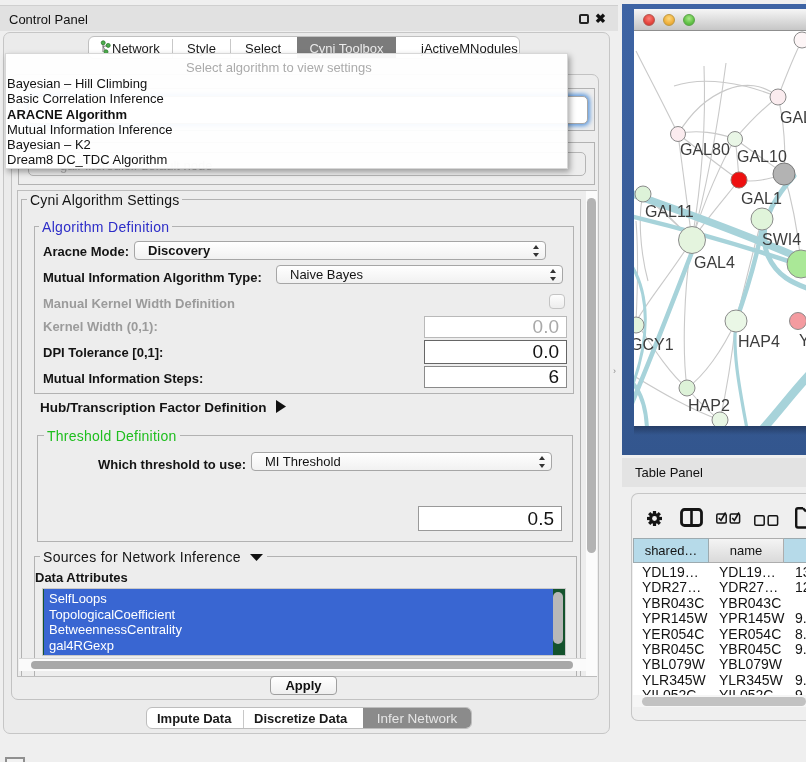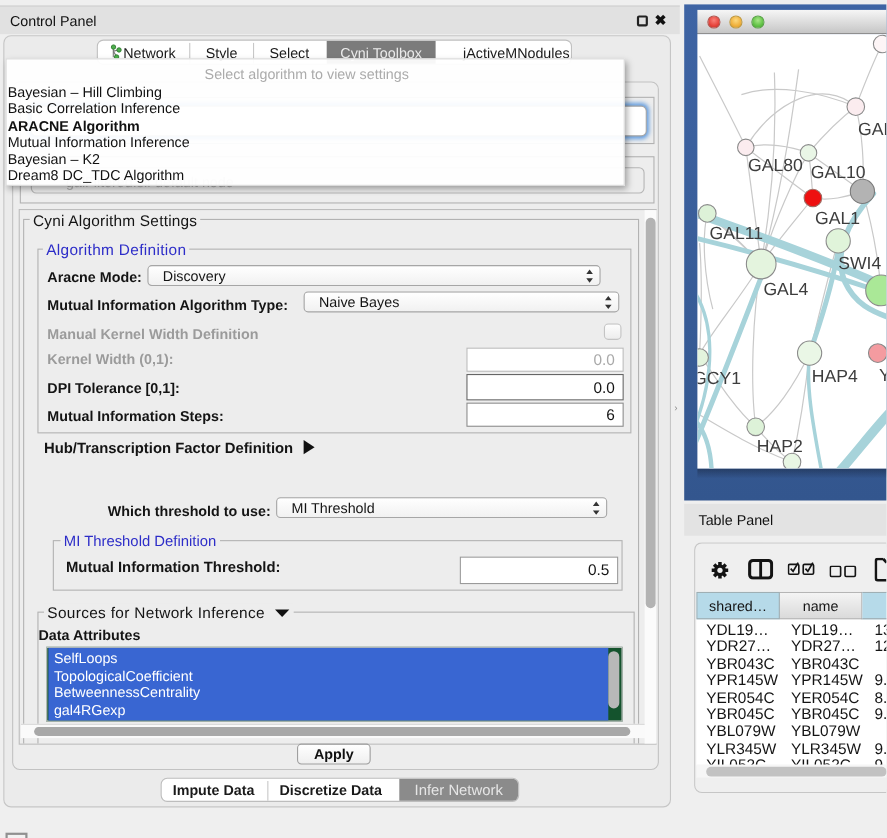--- a/index.html
+++ b/index.html
@@ -6,21 +6,21 @@
   html,body { width:806px; height:762px; overflow:hidden; }
   body { font-family:"Liberation Sans", sans-serif; background:#efefef; position:relative; }
   .abs { position:absolute; }
   .bold { font-weight:bold; }
   .lbl { position:absolute; font-size:13px; font-weight:bold; color:#141414; white-space:nowrap; }
   .dis { color:#9b9b9b; }
   .combo { position:absolute; background:linear-gradient(#ffffff,#f1f1f1); border:1px solid #a6a6a6; border-radius:4px;
            font-size:13px; color:#141414; line-height:17px; padding-left:13px; }
   .combo .arr { position:absolute; right:5px; top:2px; width:8px; height:14px; }
   .field { position:absolute; background:#fff; border:1px solid #9a9a9a;
-           font-size:14px; color:#141414; text-align:right; padding-right:7px; }
+           font-size:19px; color:#141414; text-align:right; padding-right:7px; }
   .gbox { position:absolute; border:1px solid #b2b2b2; }
   .gtitle { position:absolute; top:-8px; background:#ededed; padding:0 3px; white-space:nowrap; }
 </style>
 </head>
 <body>
 
 <div class="abs" style="left:0; top:5px; width:618px; height:26px; background:#e1e1e1; border-top:1px solid #cfcfcf;"></div>
 <div class="abs" style="left:9px; top:12px; font-size:13px; color:#111;">Control Panel</div>
 <div class="abs" style="left:579px; top:14px; width:10px; height:10px; border:2px solid #222; border-radius:2px;"></div>
 <div class="abs" style="left:595px; top:11px; font-size:13px; font-weight:bold; color:#111;">✖</div>
@@ -56,21 +56,21 @@
 <div class="abs" style="left:17px; top:190px; width:580px; height:487px; background:#ededed; border:1px solid #bdbdbd; overflow:hidden;">
 
   <div class="gbox" style="left:3px; top:8px; width:560px; height:640px; border-color:#b2b2b2;">
     <div class="gtitle" style="left:5px; color:#141414; font-size:14px; letter-spacing:0.2px;">Cyni Algorithm Settings</div>
   </div>
 
   <div class="gbox" style="left:16px; top:35px; width:540px; height:168px;">
     <div class="gtitle" style="left:4px; color:#2d2dc8; font-size:14px; letter-spacing:0.3px;">Algorithm Definition</div>
   </div>
   <div class="lbl" style="left:25px; top:53px;">Aracne Mode:</div>
-  <div class="combo" style="left:116px; top:50px; width:412px; height:19px;">Discovery
+  <div class="combo" style="left:116px; top:50px; width:412px; height:19px;font-weight:bold;">Discovery
     <svg class="arr" viewBox="0 0 8 14">
         <path d="M4 1 L7 5 L1 5 Z M4 13 L7 9 L1 9 Z" fill="#333"></path>
       </svg>
   </div>
   <div class="lbl" style="left:25px; top:79px;">Mutual Information Algorithm Type:</div>
   <div class="combo" style="left:258px; top:74px; width:287px; height:19px;">Naive Bayes
     <svg class="arr" viewBox="0 0 8 14">
         <path d="M4 1 L7 5 L1 5 Z M4 13 L7 9 L1 9 Z" fill="#333"></path>
       </svg>
   </div>
@@ -83,30 +83,29 @@
   <div class="lbl" style="left:25px; top:180px;">Mutual Information Steps:</div>
   <div class="field" style="left:406px; top:175px; width:143px; height:22px; border-color:#8a8a8a; line-height:20px;">6</div>
 
   <div class="lbl" style="left:22px; top:209px; font-size:13.5px;">Hub/Transcription Factor Definition</div>
   <div class="abs" style="left:255px; top:208px;">
     <svg width="14" height="15" viewBox="0 0 14 15">
         <path d="M3 1 L13 7.5 L3 14 Z" fill="#111"></path>
       </svg>
   </div>
 
+  <div class="gbox" style="left:19px; top:244px; width:536px; height:107px;">
+    <div class="gtitle" style="left:6px; color:#1ebe1e; font-size:14px; letter-spacing:0.25px;">Threshold Definition</div>
+  </div>
   <div class="lbl" style="left:80px; top:266px;">Which threshold to use:</div>
   <div class="combo" style="left:233px; top:261px; width:301px; height:19px;">MI Threshold
     <svg class="arr" viewBox="0 0 8 14">
         <path d="M4 1 L7 5 L1 5 Z M4 13 L7 9 L1 9 Z" fill="#333"></path>
       </svg>
   </div>
-  <div class="gbox" style="left:30px; top:300px; width:518px; height:46px;">
-    <div class="gtitle" style="left:6px; color:#2d2dc8; font-size:13.5px;">MI Threshold Definition</div>
-  </div>
-  <div class="lbl" style="left:42px; top:317px; font-size:13.5px;">Mutual Information Threshold:</div>
   <div class="field" style="left:400px; top:315px; width:144px; height:25px; border-color:#9a9a9a; line-height:23px;">0.5</div>
 
   <div class="gbox" style="left:16px; top:365px; width:543px; height:200px;">
     <div class="gtitle" style="left:5px; color:#141414; font-size:14px; letter-spacing:0.3px;">Sources for Network Inference
       <svg width="15" height="9" viewBox="0 0 15 9" style="margin-left:4px;">
           <path d="M1 1 L14 1 L7.5 8 Z" fill="#111"></path>
         </svg>
     </div>
   </div>
   <div class="lbl" style="left:17px; top:379px;">Data Attributes</div>

